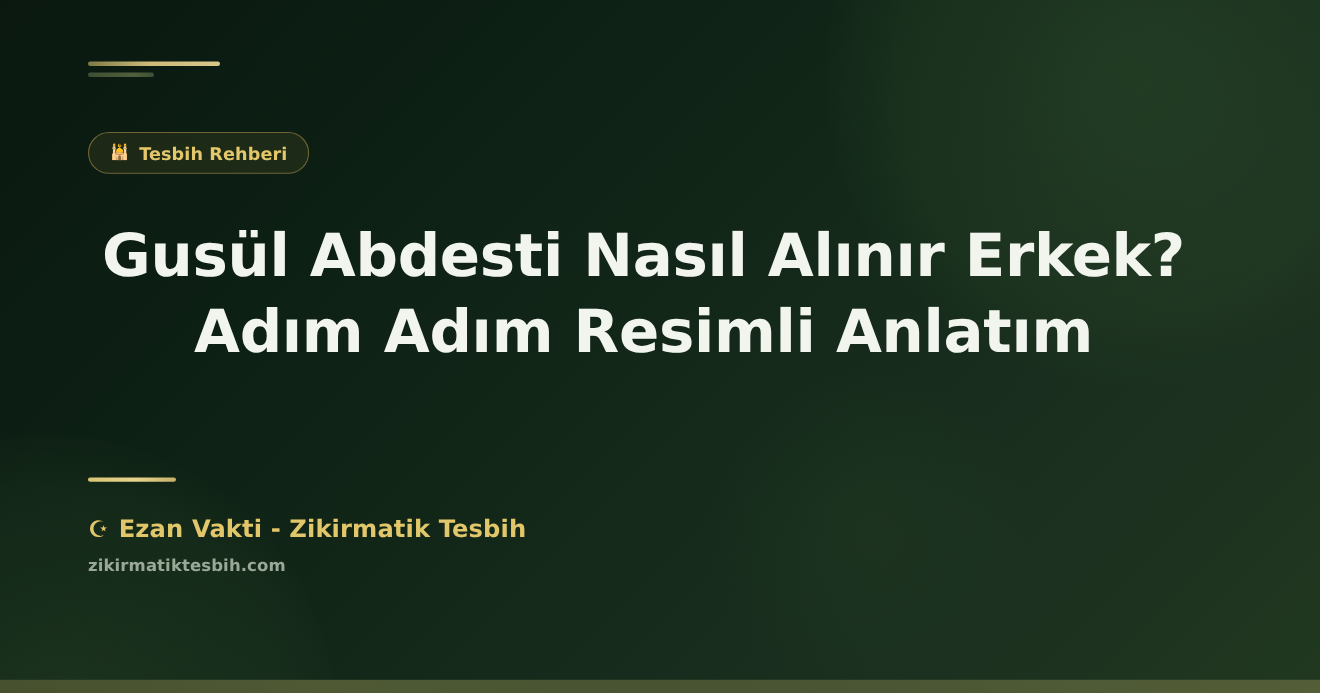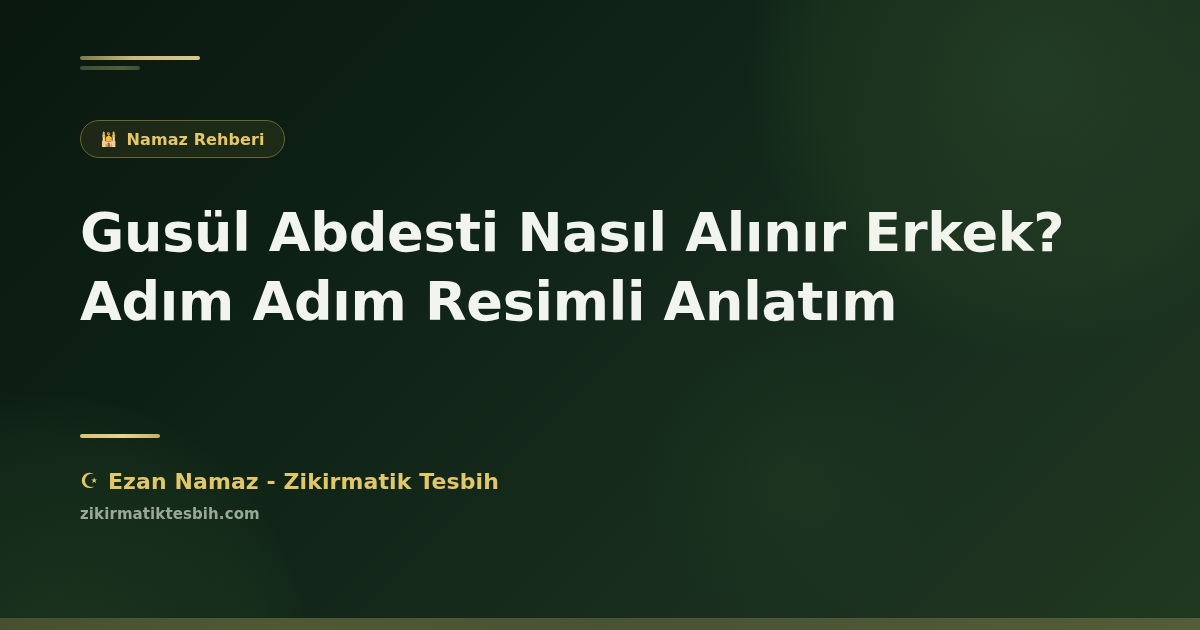--- a/index.html
+++ b/index.html
@@ -115,20 +115,21 @@
     position: absolute;
     left: 80px;
     top: 198px;
     width: 1010px;
     margin: 0;
     color: #f2f5ee;
     font-size: 54px;
     font-weight: bold;
     line-height: 1.28;
     letter-spacing: -0.3px;
+    text-align: center;
   }
 
   
   .footer {
     position: absolute;
     left: 80px;
     top: 434px;
   }
   .footer-accent {
     width: 80px;
@@ -186,29 +187,29 @@
   <div class="blob blob-bl"></div>
   <div class="blob blob-mid"></div>
 
   <div class="top-rules">
     <div class="rule rule-long"></div>
     <div class="rule rule-short"></div>
   </div>
 
   <div class="badge">
     <span class="badge-icon">🕌</span>
-    <span>Namaz Rehberi</span>
+    <span>Tesbih Rehberi</span>
   </div>
 
   <h1 class="headline">Gusül Abdesti Nasıl Alınır Erkek? Adım Adım Resimli Anlatım</h1>
 
   <div class="footer">
     <div class="footer-accent"></div>
     <div class="site-name">
       <span class="crescent-icon">☪</span>
-      <span>Ezan Namaz - Zikirmatik Tesbih</span>
+      <span>Ezan Vakti - Zikirmatik Tesbih</span>
     </div>
     <div class="site-url">zikirmatiktesbih.com</div>
   </div>
 
   <div class="bottom-bar"></div>
 
 </div>
 
 </body></html>

